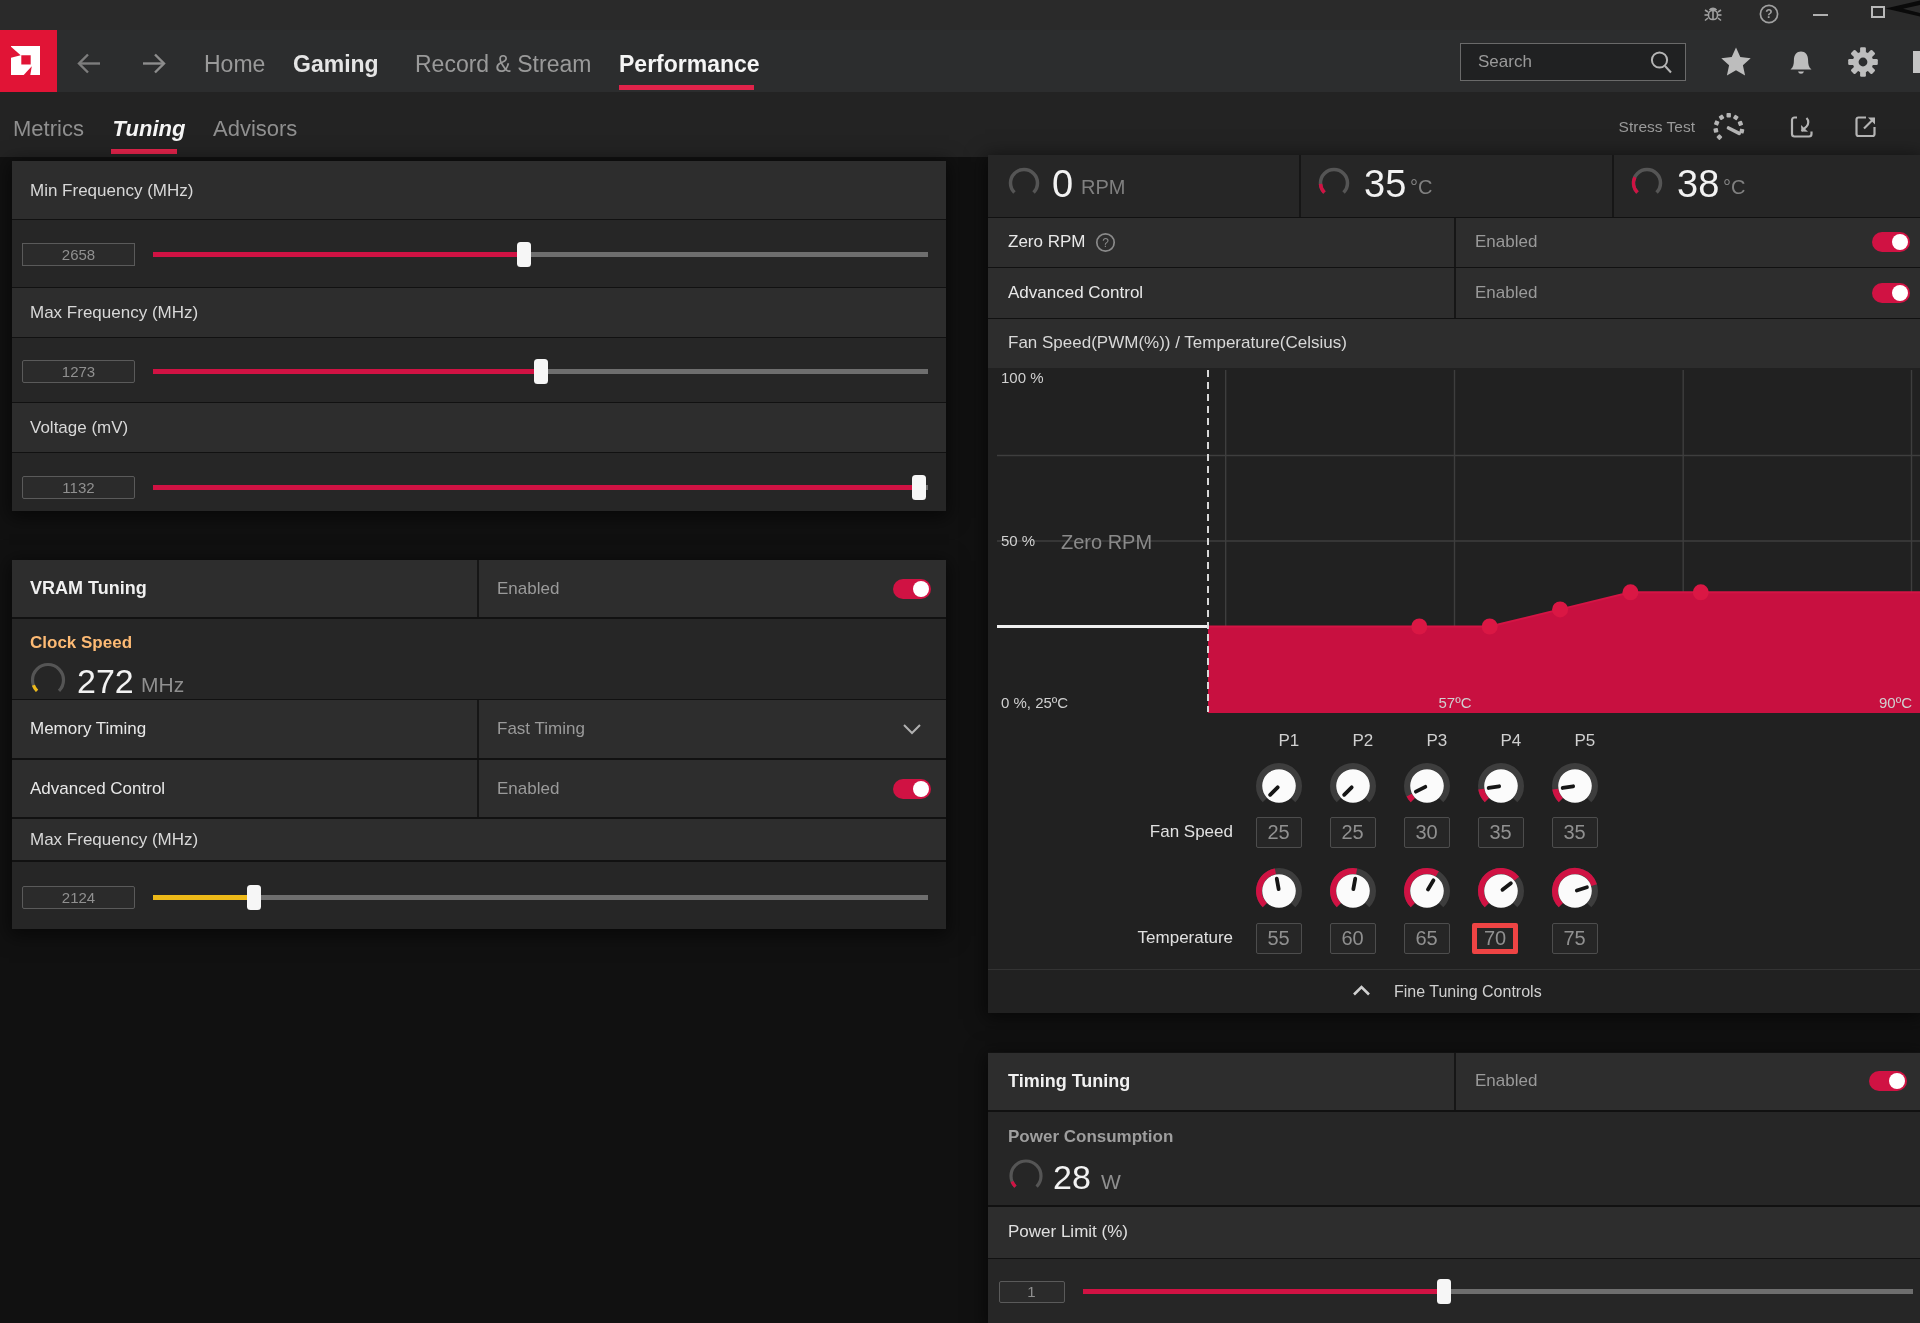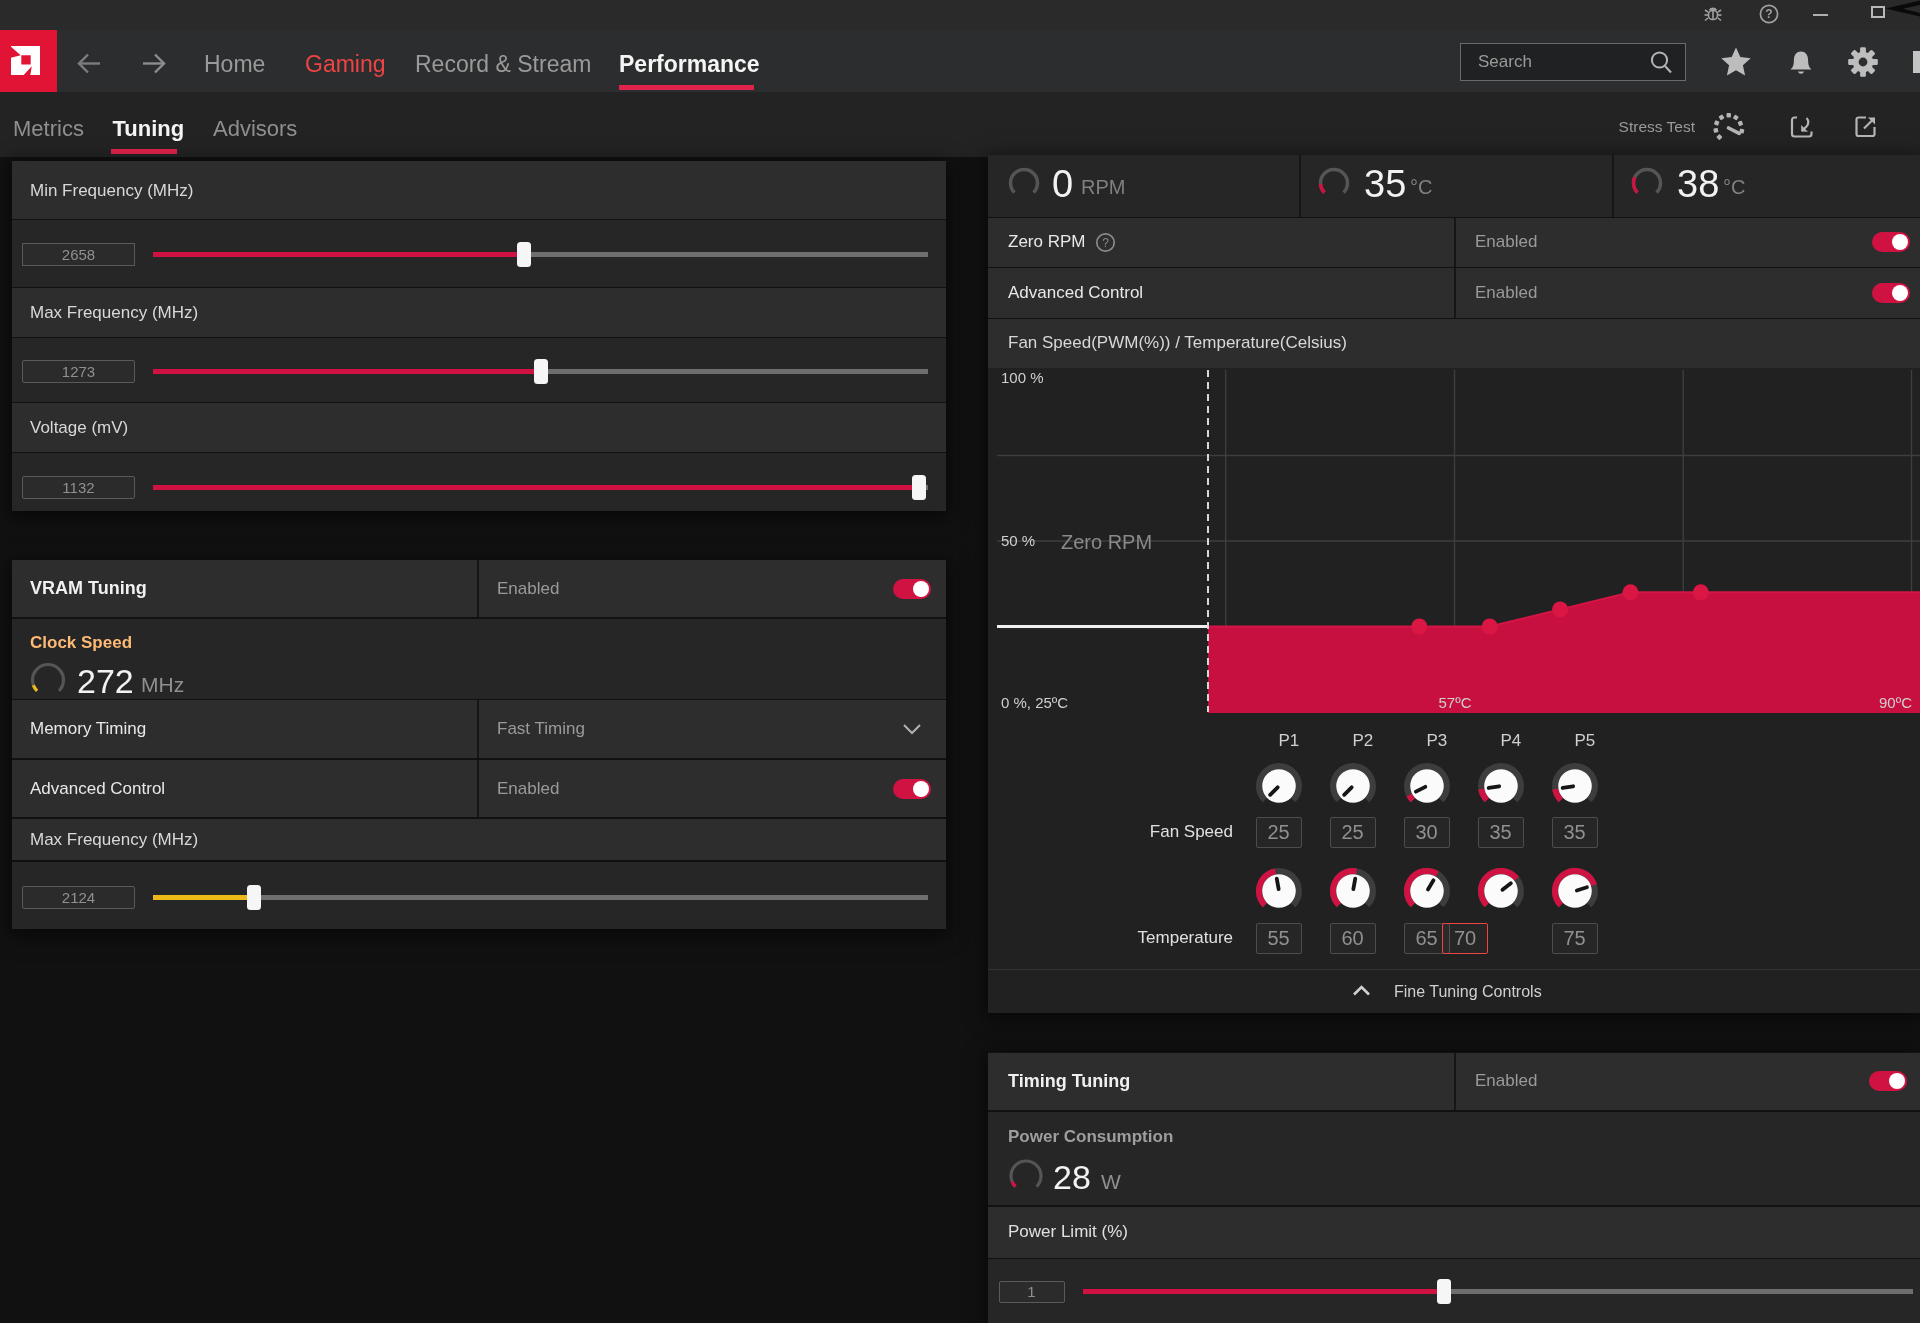--- a/index.html
+++ b/index.html
@@ -42,21 +42,21 @@
 <polyline points="12,4.5 3,13.5 12,22.5"></polyline>
       </g>
     </svg>
 <svg class="abs" style="left:140px;top:50px" width="27" height="27" viewBox="0 0 27 27">
 <g stroke="#8d8d8d" stroke-width="2.4" fill="none">
         <line x1="3" y1="13.5" x2="24" y2="13.5"></line>
 <polyline points="15,4.5 24,13.5 15,22.5"></polyline>
       </g>
     </svg>
 <div style="position:absolute;left:204px;top:47.25px;font-size:23px;color:#9a9a9a;font-weight:400;white-space:nowrap;line-height:34.5px;">Home</div>
-<div style="position:absolute;left:305px;top:47.25px;font-size:23px;color:#ef4444;font-weight:400;white-space:nowrap;line-height:34.5px;">Gaming</div>
+<div style="position:absolute;left:293px;top:47.25px;font-size:23px;color:#e5e5e5;font-weight:700;white-space:nowrap;line-height:34.5px;">Gaming</div>
 <div style="position:absolute;left:415px;top:47.25px;font-size:23px;color:#9a9a9a;font-weight:400;white-space:nowrap;line-height:34.5px;">Record &amp; Stream</div>
 <div style="position:absolute;left:619px;top:47.25px;font-size:23px;color:#f5f5f5;font-weight:700;white-space:nowrap;line-height:34.5px;">Performance</div>
 <div class="abs" style="left:619px;top:85px;width:135px;height:5px;background:#e0234a"></div>
 <div class="abs" style="left:1460px;top:43px;width:226px;height:38px;background:#202122;border:1px solid #6a6a6a"></div>
 <div style="position:absolute;left:1478px;top:49.25px;font-size:17px;color:#9a9a9a;font-weight:400;white-space:nowrap;line-height:25.5px;">Search</div>
 <svg class="abs" style="left:1646px;top:47px" width="30" height="30" viewBox="0 0 30 30">
 <circle cx="13.5" cy="13" r="7.6" stroke="#b5b5b5" stroke-width="2" fill="none"></circle>
 <line x1="19" y1="19" x2="25" y2="25.5" stroke="#b5b5b5" stroke-width="2"></line>
     </svg>
 <svg class="abs" style="left:1719px;top:45px" width="34" height="34" viewBox="0 0 34 34">
@@ -74,21 +74,21 @@
       <rect x="-2.9" y="-14.8" width="5.8" height="7.2" rx="1.2" transform="rotate(180)" fill="#bdbdbd"></rect>
       <rect x="-2.9" y="-14.8" width="5.8" height="7.2" rx="1.2" transform="rotate(225)" fill="#bdbdbd"></rect>
       <rect x="-2.9" y="-14.8" width="5.8" height="7.2" rx="1.2" transform="rotate(270)" fill="#bdbdbd"></rect>
       <rect x="-2.9" y="-14.8" width="5.8" height="7.2" rx="1.2" transform="rotate(315)" fill="#bdbdbd"></rect>
       <circle r="10.3" fill="#bdbdbd"></circle>
       <circle r="4.4" fill="#2c2d2e"></circle>
     </svg>
 <div class="abs" style="left:1913px;top:51px;width:7px;height:22px;background:#c4c4c4"></div>
 <div class="abs" style="left:0;top:92px;width:1920px;height:65px;background:#232323"></div>
 <div style="position:absolute;left:13px;top:111.5px;font-size:22px;color:#8f8f8f;font-weight:400;white-space:nowrap;line-height:33.0px;">Metrics</div>
-<div style="position:absolute;left:112.5px;top:111.5px;font-size:22px;color:#f5f5f5;font-weight:700;white-space:nowrap;line-height:33.0px;">Tuning</div>
+<div style="position:absolute;left:112.5px;top:111.5px;font-size:22px;color:#f5f5f5;font-weight:700;white-space:nowrap;line-height:33.0px;font-style:italic;">Tuning</div>
 <div class="abs" style="left:111px;top:149px;width:66px;height:5px;background:#e0234a"></div>
 <div style="position:absolute;left:213px;top:111.5px;font-size:22px;color:#8f8f8f;font-weight:400;white-space:nowrap;line-height:33.0px;">Advisors</div>
 <div style="position:absolute;right:225px;top:115.375px;font-size:15.5px;color:#9a9a9a;font-weight:400;white-space:nowrap;line-height:23.25px">Stress Test</div>
 <svg class="abs" style="left:1712px;top:110px" width="34" height="34" viewBox="0 0 34 34">
 <rect x="5.2" y="24.9" width="4.4" height="4.4" rx="0.8" transform="rotate(225 7.4 27.1)" fill="#b5b5b5"></rect>
       <rect x="1.7" y="18.2" width="4.4" height="4.4" rx="0.8" transform="rotate(259 3.9 20.4)" fill="#b5b5b5"></rect>
       <rect x="2.5" y="10.8" width="4.4" height="4.4" rx="0.8" transform="rotate(293 4.7 13.0)" fill="#b5b5b5"></rect>
       <rect x="7.3" y="5.1" width="4.4" height="4.4" rx="0.8" transform="rotate(327 9.5 7.3)" fill="#b5b5b5"></rect>
       <rect x="14.5" y="3.0" width="4.4" height="4.4" rx="0.8" transform="rotate(1 16.7 5.2)" fill="#b5b5b5"></rect>
       <rect x="21.6" y="5.3" width="4.4" height="4.4" rx="0.8" transform="rotate(35 23.8 7.5)" fill="#b5b5b5"></rect>
@@ -308,21 +308,21 @@
 <svg style="position:absolute;left:1549.5px;top:866px" width="50" height="50" viewBox="-25 -25 50 50">
       <path d="M-14.14 14.14 A20 20 0 1 1 14.14 14.14" stroke="#3d3d3d" stroke-width="6" fill="none"></path>
       <path d="M-14.14 14.14 A20 20 0 1 1 19.09 -5.95" stroke="#d01243" stroke-width="6" fill="none"></path>
       <circle r="16.8" fill="#fbfbfb"></circle>
       <line x1="1.79" y1="-0.56" x2="11.93" y2="-3.72" stroke="#161616" stroke-width="3.8" stroke-linecap="round"></line>
     </svg>
 <div style="position:absolute;right:687px;top:925.25px;font-size:17px;color:#e0e0e0;font-weight:400;white-space:nowrap;line-height:25.5px">Temperature</div>
 <div style="position:absolute;left:1255.5px;top:923px;width:46px;height:31px;border:1px solid #4d4d4d;border-radius:2px;background:rgba(255,255,255,0.025);color:#909090;font-size:20px;display:flex;align-items:center;justify-content:center">55</div>
 <div style="position:absolute;left:1329.5px;top:923px;width:46px;height:31px;border:1px solid #4d4d4d;border-radius:2px;background:rgba(255,255,255,0.025);color:#909090;font-size:20px;display:flex;align-items:center;justify-content:center">60</div>
 <div style="position:absolute;left:1403.5px;top:923px;width:46px;height:31px;border:1px solid #4d4d4d;border-radius:2px;background:rgba(255,255,255,0.025);color:#909090;font-size:20px;display:flex;align-items:center;justify-content:center">65</div>
-<div style="position:absolute;left:1442px;top:923px;width:46px;height:31px;border:1px solid #ef4444;border-radius:2px;background:rgba(255,255,255,0.025);color:#909090;font-size:20px;display:flex;align-items:center;justify-content:center">70</div>
+<div style="position:absolute;left:1472px;top:923px;width:46px;height:31px;border:5px solid #ef4444;border-radius:2px;background:rgba(255,255,255,0.025);color:#909090;font-size:20px;display:flex;align-items:center;justify-content:center">70</div>
 <div style="position:absolute;left:1551.5px;top:923px;width:46px;height:31px;border:1px solid #4d4d4d;border-radius:2px;background:rgba(255,255,255,0.025);color:#909090;font-size:20px;display:flex;align-items:center;justify-content:center">75</div>
 <div class="abs" style="left:988px;top:968.5px;width:932px;height:1.4px;background:#333"></div>
 <svg class="abs" style="left:1352px;top:984px" width="19" height="13" viewBox="0 0 19 13">
 <polyline points="2,10.5 9.5,3 17,10.5" stroke="#d0d0d0" stroke-width="2.6" fill="none"></polyline>
     </svg>
 <div style="position:absolute;left:1394px;top:979.5px;font-size:16px;color:#d0d0d0;font-weight:400;white-space:nowrap;line-height:24.0px;">Fine Tuning Controls</div>
 <div class="abs" style="left:988px;top:1052.5px;width:932px;height:57.5px;background:#2d2d2d"></div>
 <div class="abs" style="left:988px;top:1111.5px;width:932px;height:93.5px;background:#262626"></div>
 <div class="abs" style="left:988px;top:1206.5px;width:932px;height:51px;background:#2d2d2d"></div>
 <div class="abs" style="left:988px;top:1258.5px;width:932px;height:64.5px;background:#262626"></div>

